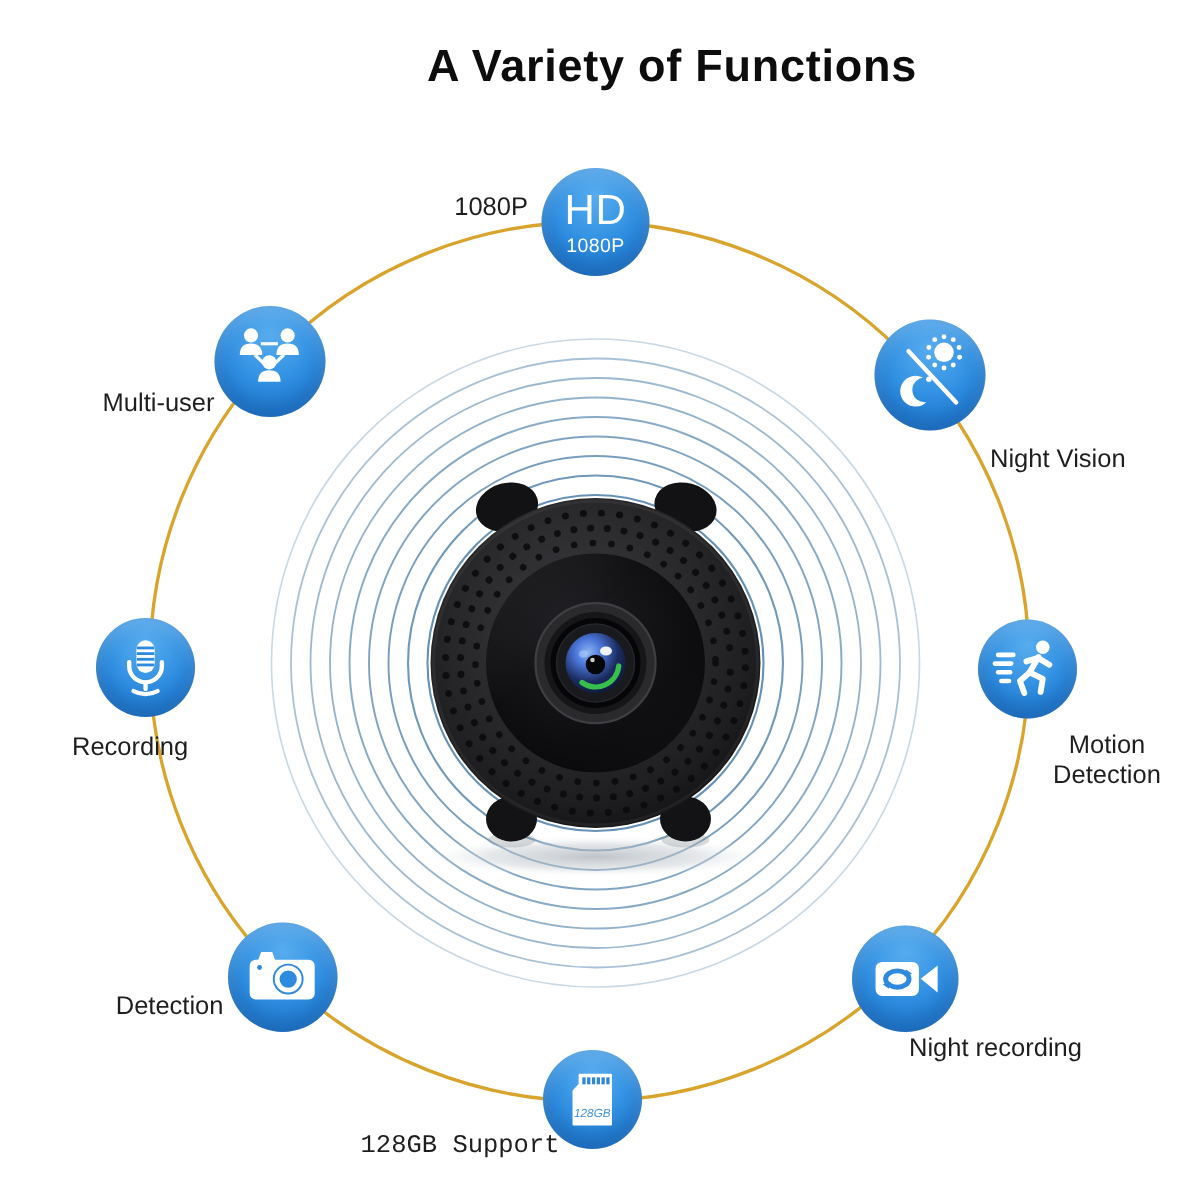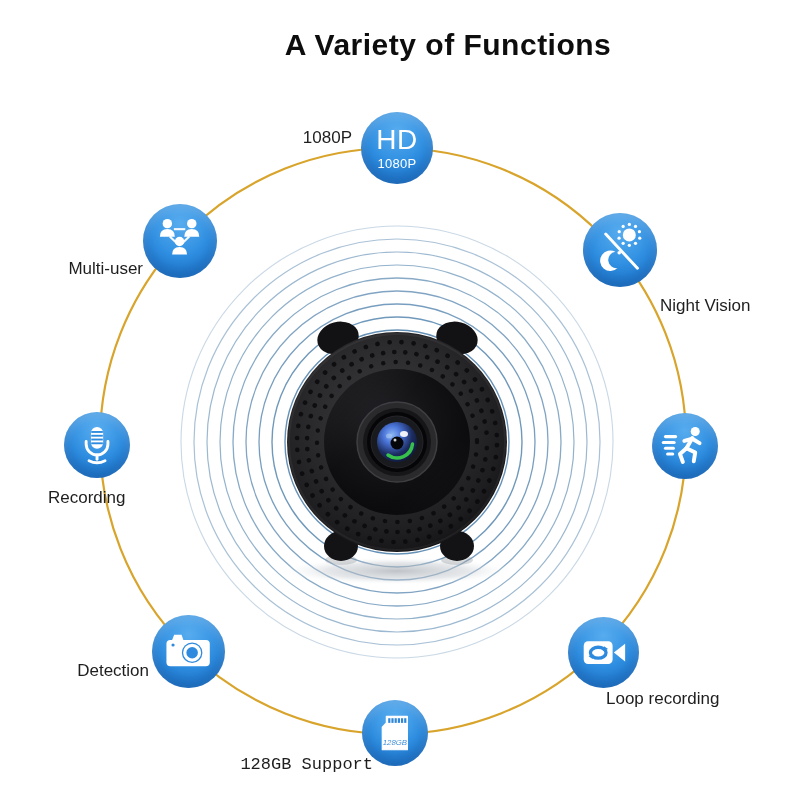--- a/index.html
+++ b/index.html
@@ -244,19 +244,20 @@
         <circle cx="27.5" cy="9.6" r="2.9"></circle>
         <path d="M 22.9 17.6 q 0 -4.7 4.6 -4.7 q 4.6 0 4.6 4.7 z"></path>
         <circle cx="20" cy="20.6" r="2.9"></circle>
         <path d="M 15.4 28.6 q 0 -4.7 4.6 -4.7 q 4.6 0 4.6 4.7 z"></path>
       </g>
     </svg>
   </div>
 
   <div class="flabel l-hd">1080P</div>
   <div class="flabel l-night">Night Vision</div>
-  <div class="flabel l-loop">Loop recording</div>
+  <div class="flabel l-motion wrap">Motion Detection</div>
+  <div class="flabel l-loop">Night recording</div>
   <div class="flabel l-storage">128GB Support</div>
   <div class="flabel l-photo">Detection</div>
   <div class="flabel l-rec">Recording</div>
   <div class="flabel l-multi">Multi-user</div>
 
 </div>
 
 </body></html>

